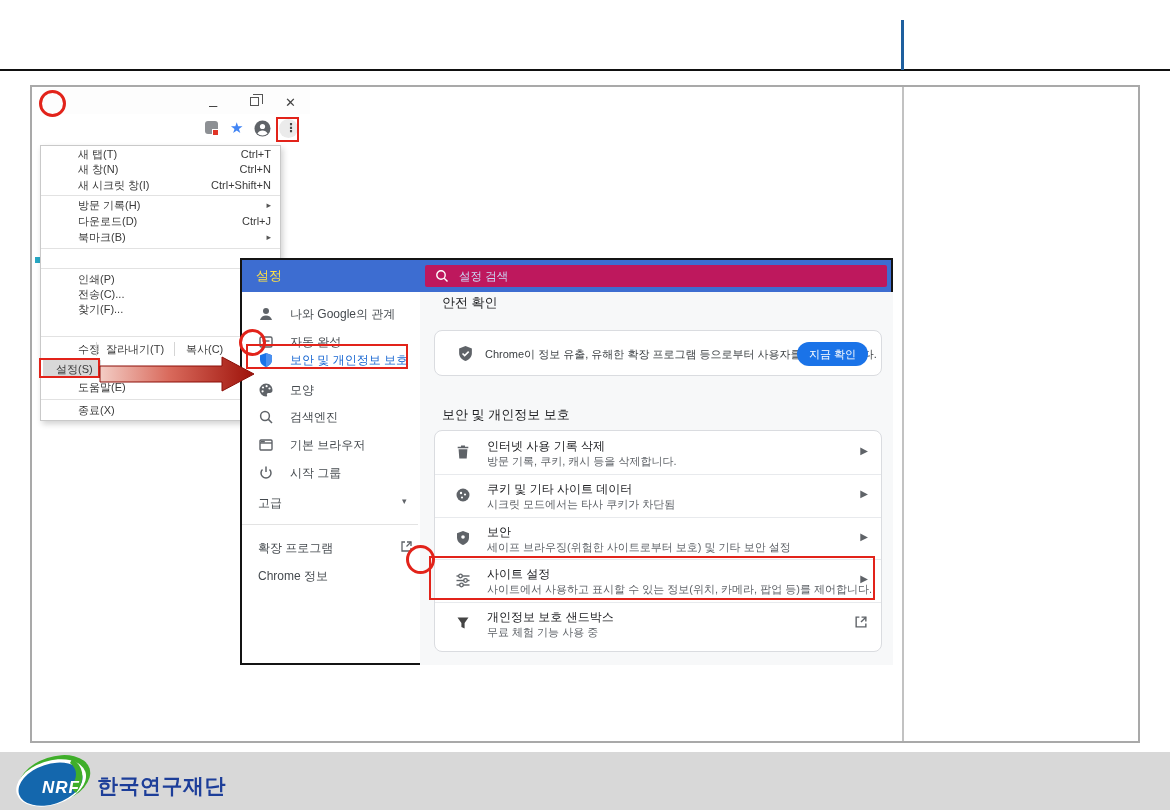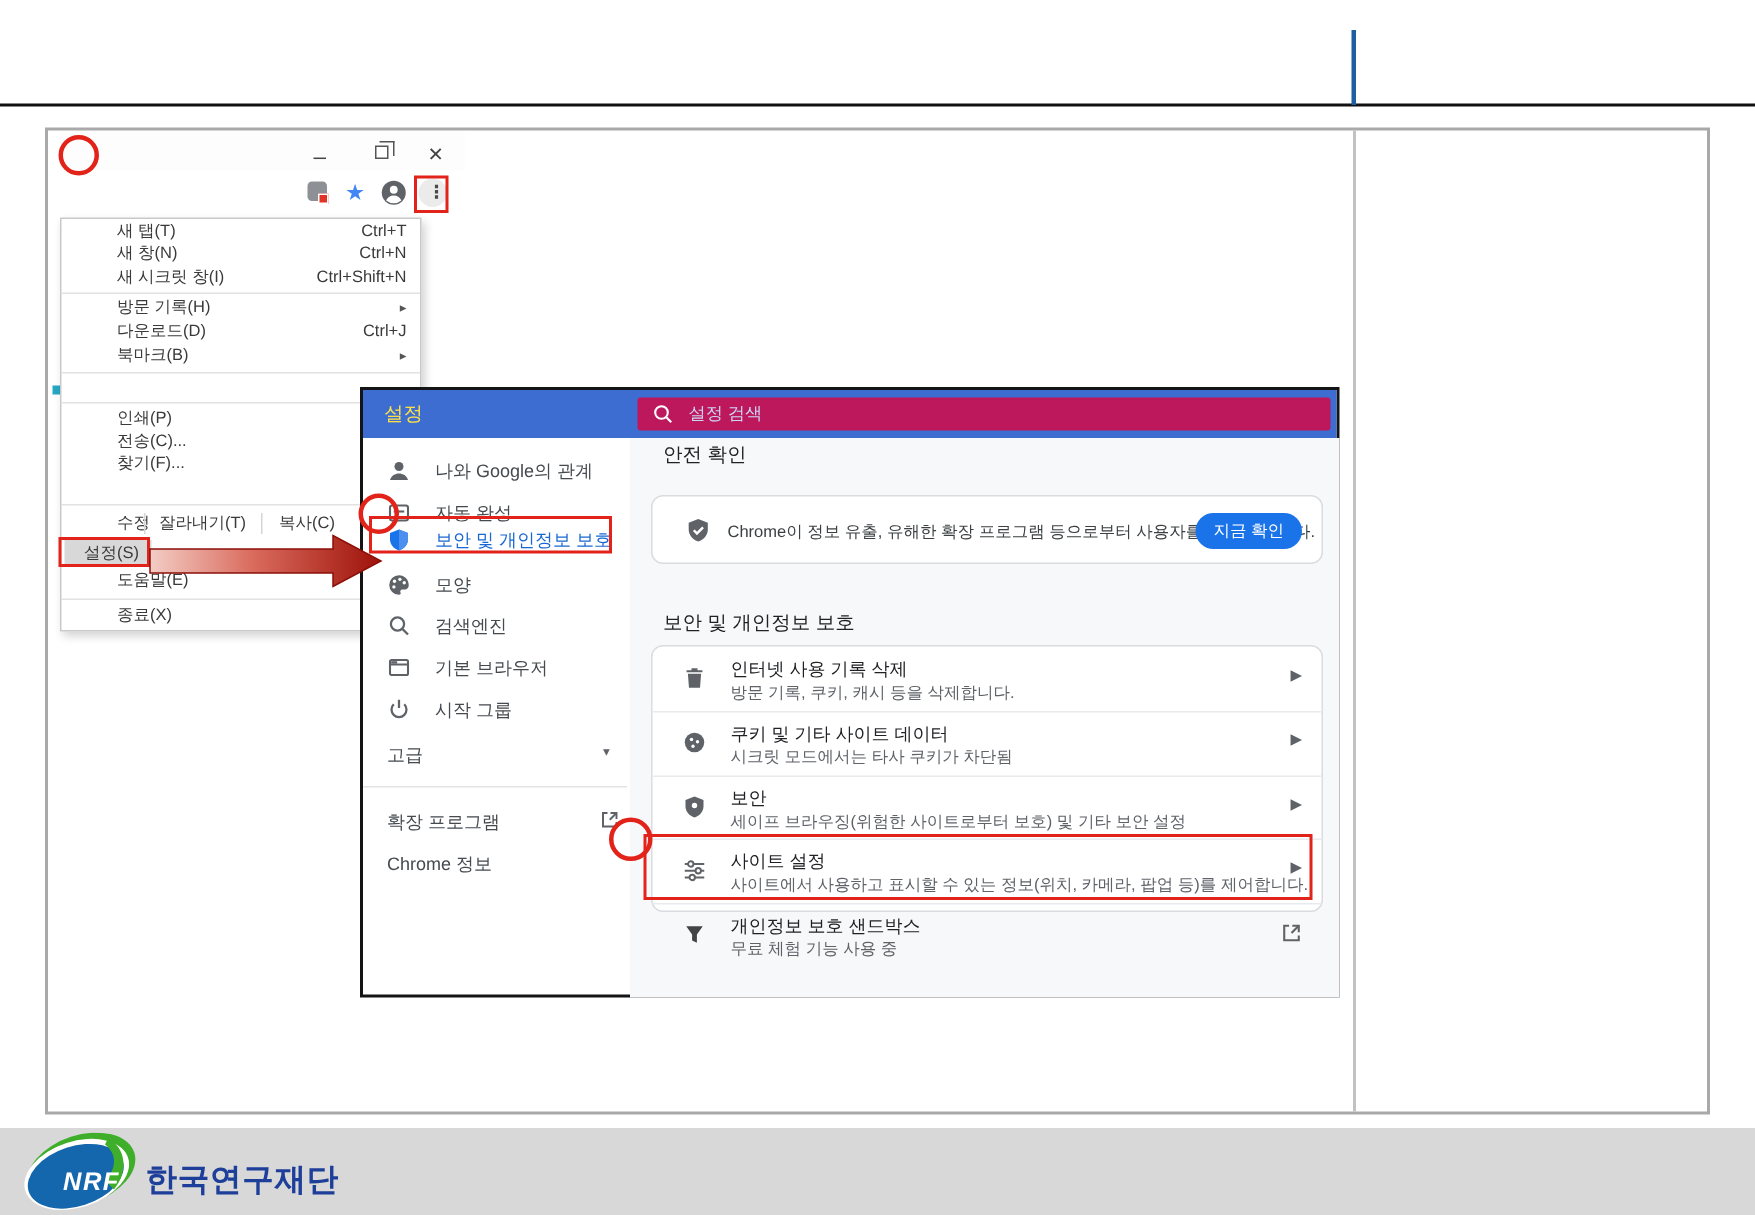--- a/index.html
+++ b/index.html
@@ -68,21 +68,21 @@
   .side-divider { position:absolute; left:0; top:264px; width:176px; height:1px; background:#e3e3e3; }
   .side-ext-ic { position:absolute; left:150px; top:1px; }
 
   .main-bg { position:absolute; left:178px; top:32px; width:473px; height:373px; background:#f7f8f9; }
   .sec-heading { position:absolute; left:200px; font-size:13px; color:#202124; }
   .card { position:absolute; left:192px; width:448px; background:#fff; border:1px solid #dadce0; border-radius:8px; }
   .card1 { top:70px; height:46px; }
   .card1 .ic { position:absolute; left:22px; top:14px; }
   .card1 .tx { position:absolute; left:50px; top:16px; font-size:11px; color:#3c4043; white-space:nowrap; }
   .btn-blue { position:absolute; right:13px; top:11px; height:24px; padding:0 12px; background:#1a73e8; color:#fff; border:none; border-radius:12px; font-size:11px; line-height:24px; font-family:inherit; cursor:pointer;margin-left:28px; }
-  .card2 { top:170px; height:178px; }
+  .card2 { top:170px; height:222px; }
   .prow { position:absolute; left:0; width:100%; height:43px; }
   .prow .ic { position:absolute; left:20px; top:13px; }
   .prow .t1 { position:absolute; left:52px; top:7px; font-size:12px; color:#202124; white-space:nowrap; }
   .prow .t2 { position:absolute; left:52px; top:23px; font-size:11px; color:#5f6368; white-space:nowrap; }
   .prow .chev { position:absolute; right:13px; top:14px; font-size:10px; color:#5f6368; }
   .prow .extlink { position:absolute; right:13px; top:13px; }
   .psep { position:absolute; left:0; width:100%; height:1px; background:#e8eaed; }
 
   
   .red-circle { position:absolute; border:3.5px solid #e2231a; border-radius:50%; background:transparent; z-index:20; }

